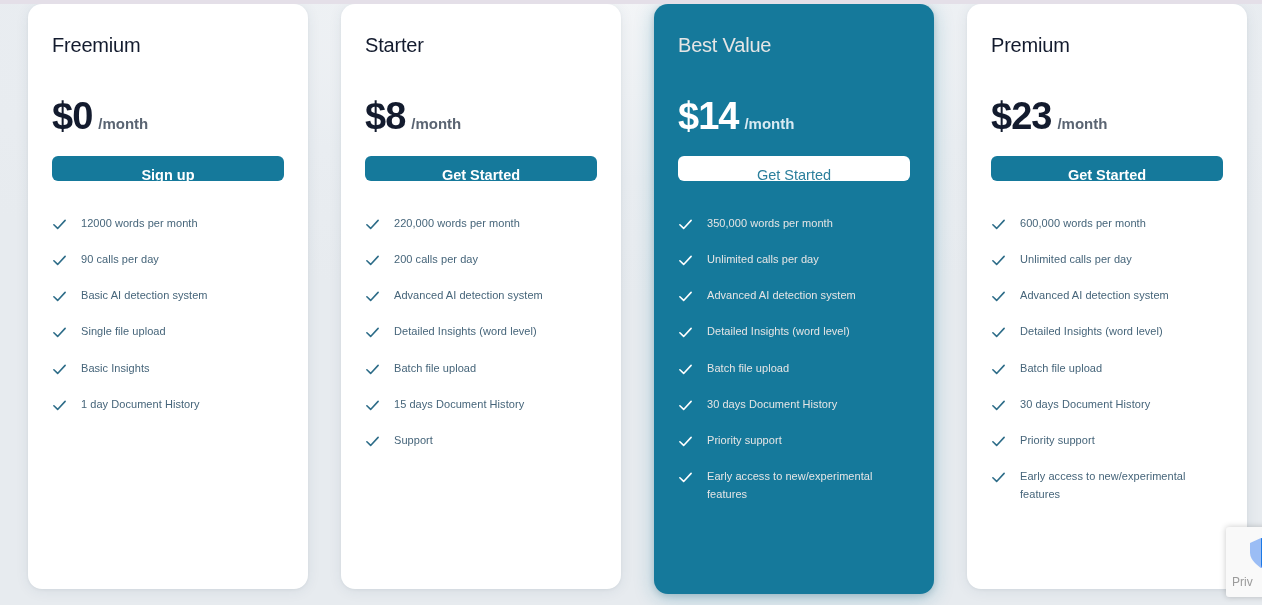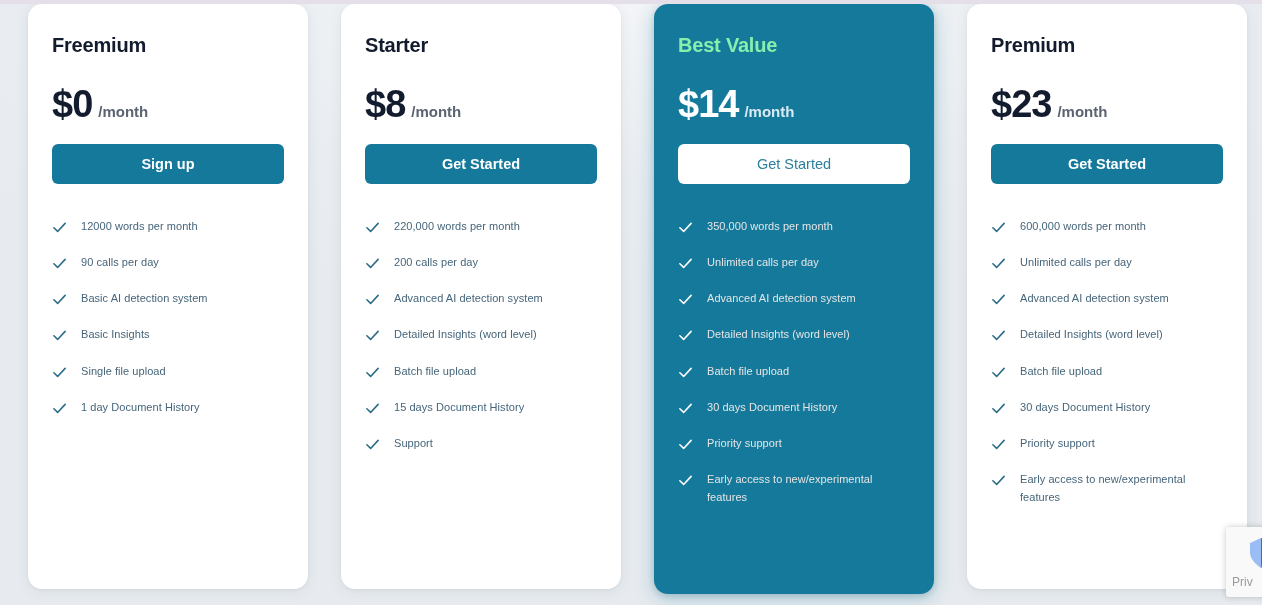--- a/index.html
+++ b/index.html
@@ -59,26 +59,26 @@
 
   .plan-card.featured {
     background: #15799b;
     min-height: 590px;
     box-shadow: 0 4px 20px rgba(21, 121, 155, 0.30),
                 0 2px 6px rgba(20, 60, 80, 0.18);
   }
 
   .plan-name {
     font-size: 20px;
-    font-weight: bold;
+    font-weight: normal;
     color: #131b2e;
     letter-spacing: -0.2px;
-    margin-bottom: 28px;
-  }
-  .featured .plan-name { color: #86efac; }
+    margin-bottom: 40px;
+  }
+  .featured .plan-name { color: #e5e5e5; }
 
   .price-row {
     display: flex;
     align-items: baseline;
     margin-bottom: 21px;
   }
 
   .price-amount {
     font-size: 38px;
     font-weight: bold;
@@ -93,21 +93,21 @@
     font-weight: bold;
     color: #5a6472;
     margin-left: 6px;
     text-align: center;
   }
   .featured .price-period { color: #d8eaf2; }
 
   .cta-button {
     display: block;
     width: 100%;
-    height: 40px;
+    height: 25px;
     line-height: 39px;
     text-align: center;
     border: none;
     border-radius: 6px;
     background: #15799b;
     color: #ffffff;
     font-family: "Liberation Sans", sans-serif;
     font-size: 14.5px;
     font-weight: bold;
     cursor: pointer;
@@ -214,29 +214,29 @@
             </svg>
           </span>
           <span class="feature-text">Basic AI detection system</span>
         </li>
         <li class="feature-item">
           <span class="check-icon">
             <svg viewBox="0 0 16 16" width="15" height="15">
               <path d="M2 8.3 L6 12.2 L14 3.6" fill="none" stroke="#2d6c88" stroke-width="1.7" stroke-linecap="round" stroke-linejoin="round"></path>
             </svg>
           </span>
+          <span class="feature-text">Single file upload</span>
+        </li>
+        <li class="feature-item">
+          <span class="check-icon">
+            <svg viewBox="0 0 16 16" width="15" height="15">
+              <path d="M2 8.3 L6 12.2 L14 3.6" fill="none" stroke="#2d6c88" stroke-width="1.7" stroke-linecap="round" stroke-linejoin="round"></path>
+            </svg>
+          </span>
           <span class="feature-text">Basic Insights</span>
-        </li>
-        <li class="feature-item">
-          <span class="check-icon">
-            <svg viewBox="0 0 16 16" width="15" height="15">
-              <path d="M2 8.3 L6 12.2 L14 3.6" fill="none" stroke="#2d6c88" stroke-width="1.7" stroke-linecap="round" stroke-linejoin="round"></path>
-            </svg>
-          </span>
-          <span class="feature-text">Single file upload</span>
         </li>
         <li class="feature-item">
           <span class="check-icon">
             <svg viewBox="0 0 16 16" width="15" height="15">
               <path d="M2 8.3 L6 12.2 L14 3.6" fill="none" stroke="#2d6c88" stroke-width="1.7" stroke-linecap="round" stroke-linejoin="round"></path>
             </svg>
           </span>
           <span class="feature-text">1 day Document History</span>
         </li>
       </ul>

